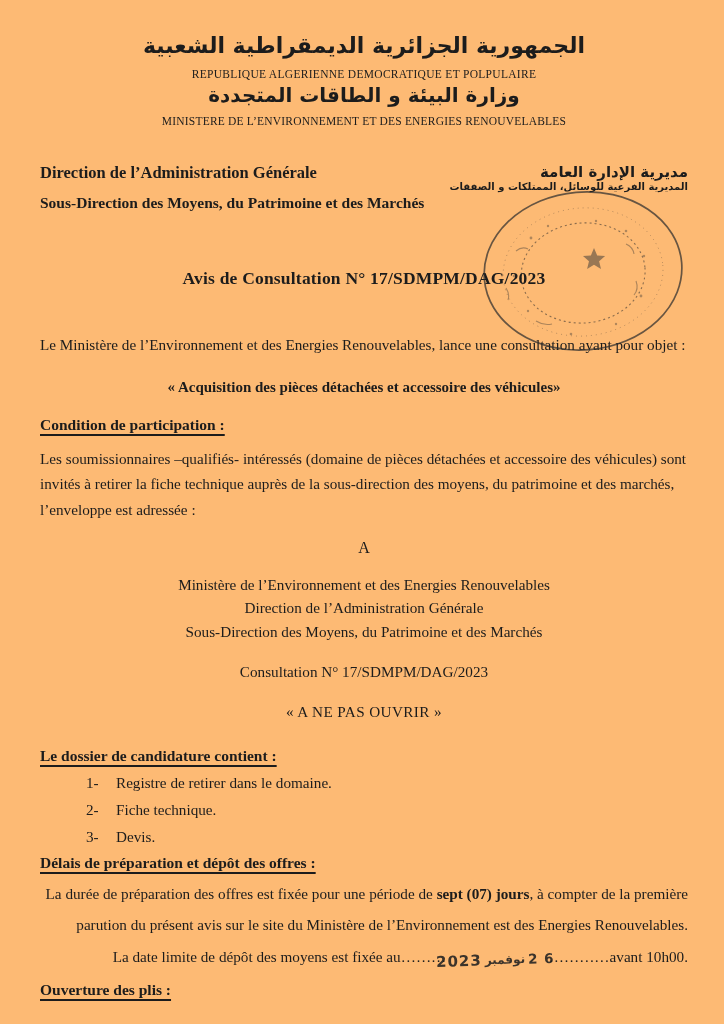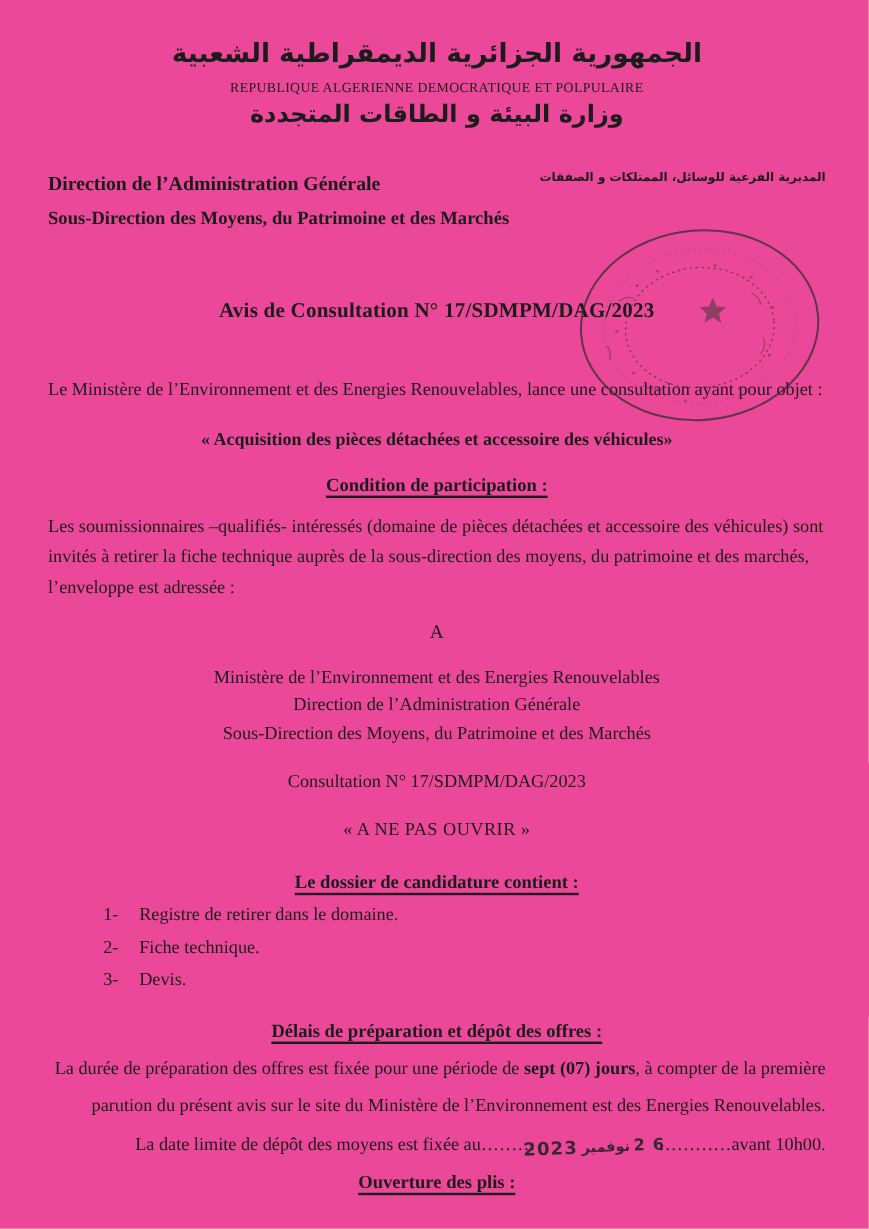--- a/index.html
+++ b/index.html
@@ -1,17 +1,17 @@
 <!DOCTYPE html>
 <html lang="fr"><head>
 <meta charset="utf-8">
 <style>
   html,body{margin:0;padding:0;background:#e8e8e8;}
   .page{
-    width:724px;height:1024px;margin:0 auto;background:#ec4899;
+    width:724px;height:1024px;margin:0 auto;background:#fdba74;
     position:relative;overflow:hidden;
     font-family:"Liberation Serif","DejaVu Serif",serif;
     color:#1c1c1c;box-sizing:border-box;
     padding:32px 36px 0 40px;
   }
   .center{text-align:center;}
   .ar{font-family:"DejaVu Sans","Liberation Sans",sans-serif;font-weight:bold;}
   .hdr-ar1{font-size:22px;line-height:1.3;}
   .hdr-fr{font-size:11.5px;letter-spacing:.3px;margin-top:7px;}
   .hdr-ar2{font-size:20px;margin-top:3px;}
@@ -24,21 +24,21 @@
   .dir-right .l2{margin-top:0;font-size:10px;}
 
   .stamp{position:absolute;left:476px;top:186px;pointer-events:none;}
 
   .title{margin-top:56px;text-align:center;font-weight:bold;font-size:17.5px;letter-spacing:.2px;}
 
   .para{font-size:15.2px;line-height:1.6;}
   .intro{margin-top:44px;}
   .object{margin-top:22px;font-weight:bold;font-size:15px;}
   .heading{margin-top:20px;font-weight:bold;font-size:15.5px;
-    text-decoration:underline;text-underline-offset:4px;text-decoration-thickness:1.5px;text-align:center;}
+    text-decoration:underline;text-underline-offset:4px;text-decoration-thickness:1.5px;}
   .cond-para{margin-top:12px;line-height:1.68;}
   .letter-a{margin-top:16px;font-size:16px;}
   .addr{margin-top:16px;line-height:1.55;font-size:15.2px;}
   .consult-ref{margin-top:20px;font-size:15.2px;}
   .no-open{margin-top:22px;font-size:15.2px;letter-spacing:.4px;}
 
   .list{margin-top:9px;}
   .list-item{display:flex;padding-left:46px;font-size:15.2px;margin-top:9px;}
   .list-item .num{width:30px;flex:none;}
 
@@ -57,28 +57,30 @@
 </style>
 </head>
 <body>
 
 <div class="page">
 
   <div class="center">
     <div class="ar hdr-ar1">الجمهورية الجزائرية الديمقراطية الشعبية</div>
     <div class="hdr-fr">REPUBLIQUE ALGERIENNE DEMOCRATIQUE ET POLPULAIRE</div>
     <div class="ar hdr-ar2">وزارة البيئة و الطاقات المتجددة</div>
+    <div class="hdr-fr2">MINISTERE DE L’ENVIRONNEMENT ET DES ENERGIES RENOUVELABLES</div>
   </div>
 
   <div class="dir-row">
     <div class="dir-left">
       <div class="l1">Direction de l’Administration Générale</div>
       <div class="l2">Sous-Direction des Moyens, du Patrimoine et des Marchés</div>
     </div>
     <div class="dir-right ar">
+      <div class="l1">مديرية الإدارة العامة</div>
       <div class="l2">المديرية الفرعية للوسائل، الممتلكات و الصفقات</div>
     </div>
   </div>
 
   <svg class="stamp" width="214" height="170" viewBox="0 0 214 170" aria-hidden="true">
     <g transform="rotate(-5 107 85)" stroke="#2e2e2e" fill="none">
       <ellipse cx="107" cy="85" rx="99" ry="79" stroke-width="1.7" opacity="0.72"></ellipse>
       <ellipse cx="107" cy="87" rx="62" ry="50" stroke-width="1.1" stroke-dasharray="2 3" opacity="0.55"></ellipse>
       <ellipse cx="107" cy="86" rx="80" ry="64" stroke-width="0.8" stroke-dasharray="1 4" opacity="0.4"></ellipse>
     </g>
@@ -131,20 +133,20 @@
     <div class="list-item">
       <span class="num">2-</span>
       <span>Fiche technique.</span>
     </div>
     <div class="list-item">
       <span class="num">3-</span>
       <span>Devis.</span>
     </div>
   </div>
 
-  <div class="heading" style="margin-top:25px;">Délais de préparation et dépôt des offres :</div>
+  <div class="heading" style="margin-top:8px;">Délais de préparation et dépôt des offres :</div>
   <div class="para delais-para"><span>La durée de préparation des offres est fixée pour une période de </span><span class="bold">sept (07) jours</span><span>, à compter de la première parution du présent avis sur le site du Ministère de l’Environnement est des Energies Renouvelables.</span>
     <div class="dateline"><span>La date limite de dépôt des moyens est fixée au</span><span>………</span><span class="date-stamp"><span class="ds-year">2023</span><span class="ds-month ar">نوفمبر</span><span class="ds-day">2 6</span></span><span>…………</span><span>avant 10h00.</span></div>
   </div>
 
   <div class="heading" style="margin-top:8px;">Ouverture des plis :</div>
 
 </div>
 
 </body></html>

